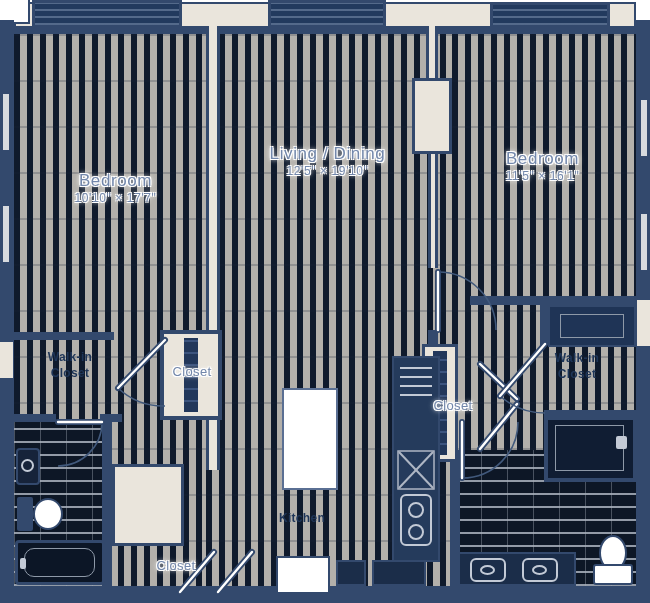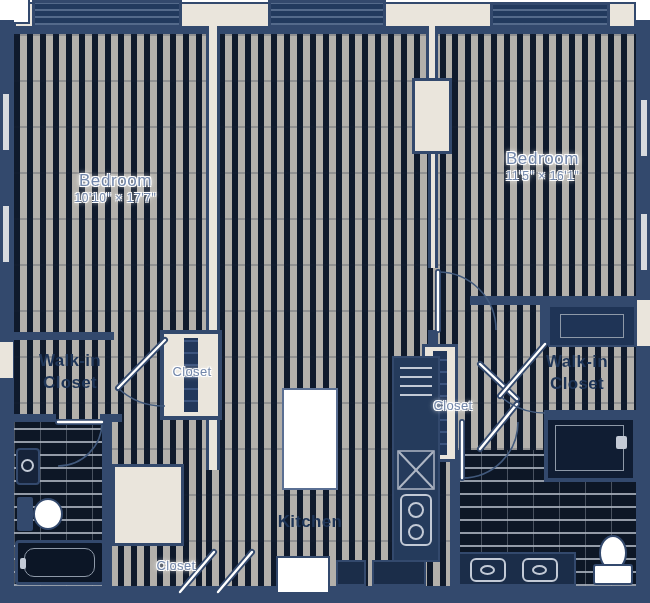--- a/index.html
+++ b/index.html
@@ -20,21 +20,21 @@
                        repeating-linear-gradient(90deg,rgba(170,178,190,.38) 0 1px,transparent 1px 26px);}
   .bay{background-color:#223a5e;border:3px solid #33496d;
       background-image:repeating-linear-gradient(0deg,rgba(125,145,175,.55) 0 2px,transparent 2px 7px);}
   
   .lbl{position:absolute;text-align:center;color:#7287ab;
        text-shadow:-1px -1px 0 #fff,1px -1px 0 #fff,-1px 1px 0 #fff,1px 1px 0 #fff,0 0 4px #fff,0 0 6px #fff;}
   .room-name{font-size:17px;letter-spacing:.6px;line-height:1.25;}
   .room-dims{font-size:12px;letter-spacing:.6px;}
   .small-lbl{font-size:13px;letter-spacing:.4px;}
   .dark-lbl{position:absolute;text-align:center;color:#1e3558;font-weight:700;
-            font-size:17px;letter-spacing:.3px;text-shadow:none;line-height:1.3;}
+            font-size:12px;letter-spacing:.3px;text-shadow:none;line-height:1.3;}
   
   .fix-dark{background:#1b2d49;border:2px solid #33496d;}
   .lite-ring{border:2px solid #c3cad6;background:transparent;}
   svg.overlay{position:absolute;left:0;top:0;z-index:6;pointer-events:none;}
   .arc{stroke:#41597c;stroke-width:1.6;fill:none;}
   .slab-out{stroke:#33496d;stroke-width:6;fill:none;stroke-linecap:round;}
   .slab-in{stroke:#ffffff;stroke-width:2.4;fill:none;stroke-linecap:round;}
   .xline{stroke:#aeb6c4;stroke-width:2;fill:none;}
   .z1{z-index:1}.z2{z-index:2}.z3{z-index:3}.z4{z-index:4}.z5{z-index:5}.z7{z-index:7}
 </style>
@@ -173,29 +173,33 @@
       <rect x="398" y="451" width="36" height="38" fill="none" stroke="#aeb6c4" stroke-width="1.5"></rect>
       <path class="xline" d="M399,452 L433,488"></path>
         <path class="xline" d="M433,452 L399,488"></path>
     </g>
   </svg>
 
   <div class="lbl z7" style="left:33px;top:170px;width:165px;">
     <div class="room-name">Bedroom</div>
     <div class="room-dims">10'10" × 17'7"</div>
   </div>
+  <div class="lbl z7" style="left:245px;top:143px;width:165px;">
+    <div class="room-name">Living / Dining</div>
+    <div class="room-dims">12'5" × 19'10"</div>
+  </div>
   <div class="lbl z7" style="left:460px;top:148px;width:165px;">
     <div class="room-name">Bedroom</div>
     <div class="room-dims">11'5" × 16'1"</div>
   </div>
 
   <div class="lbl small-lbl z7" style="left:156px;top:364px;width:72px;">Closet</div>
   <div class="lbl small-lbl z7" style="left:417px;top:398px;width:72px;">Closet</div>
   <div class="lbl small-lbl z7" style="left:140px;top:558px;width:72px;">Closet</div>
-  <div class="dark-lbl z7" style="left:274px;top:511px;width:72px;">Kitchen</div>
+  <div class="dark-lbl z7" style="left:266px;top:511px;width:72px;">Kitchen</div>
   <div class="dark-lbl z7" style="left:34px;top:350px;width:72px;">
     <div>Walk-in</div>
     <div>Closet</div>
   </div>
   <div class="dark-lbl z7" style="left:541px;top:351px;width:72px;">
     <div>Walk-in</div>
     <div>Closet</div>
   </div>
 
 </div>

